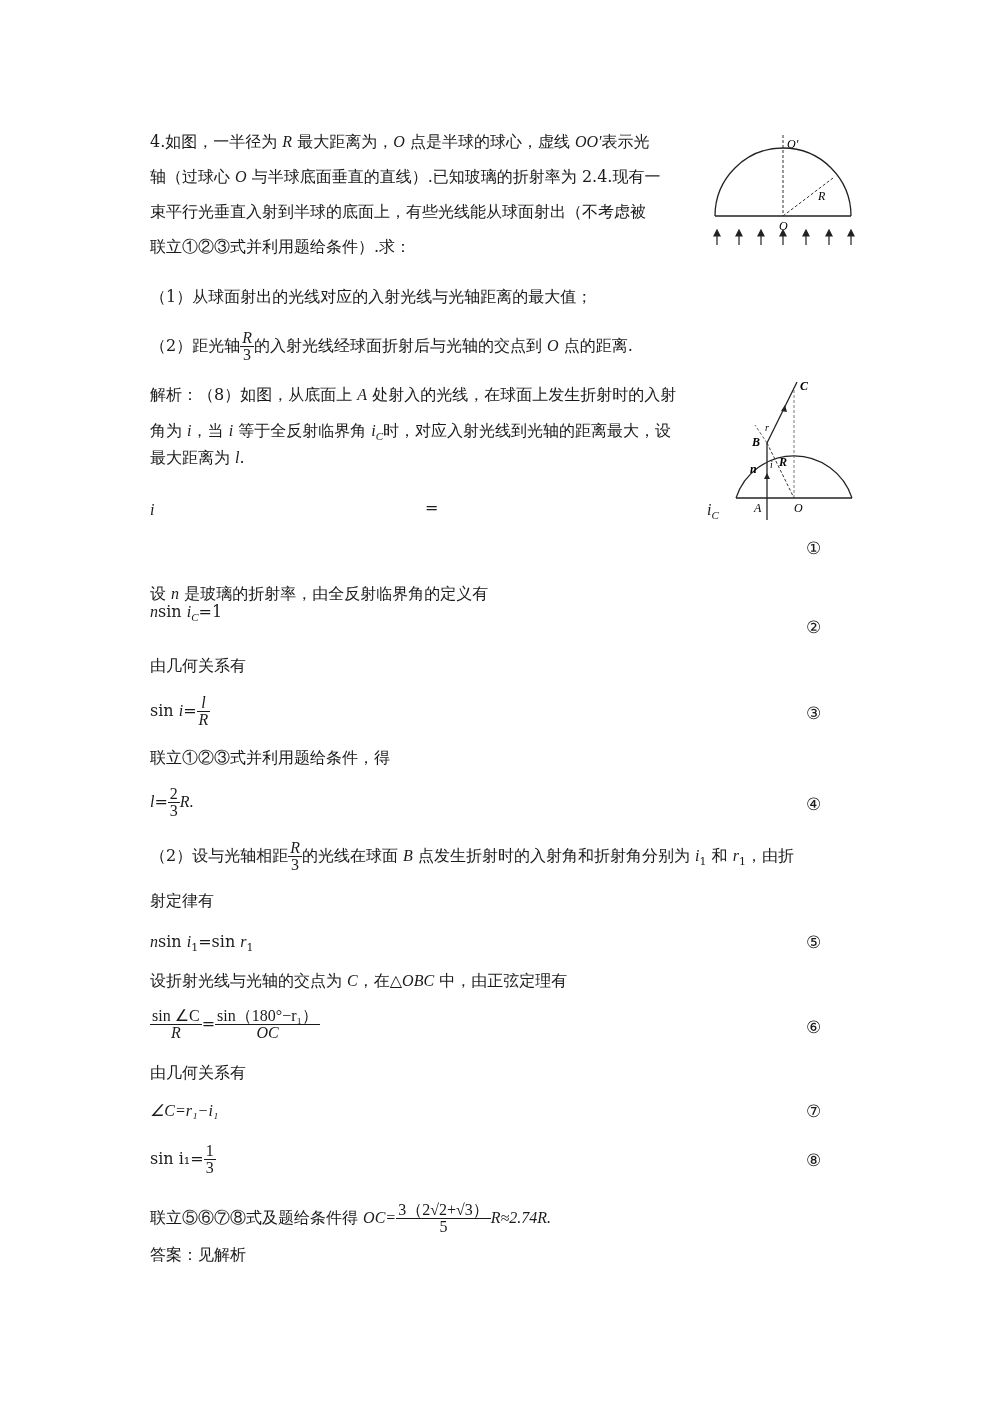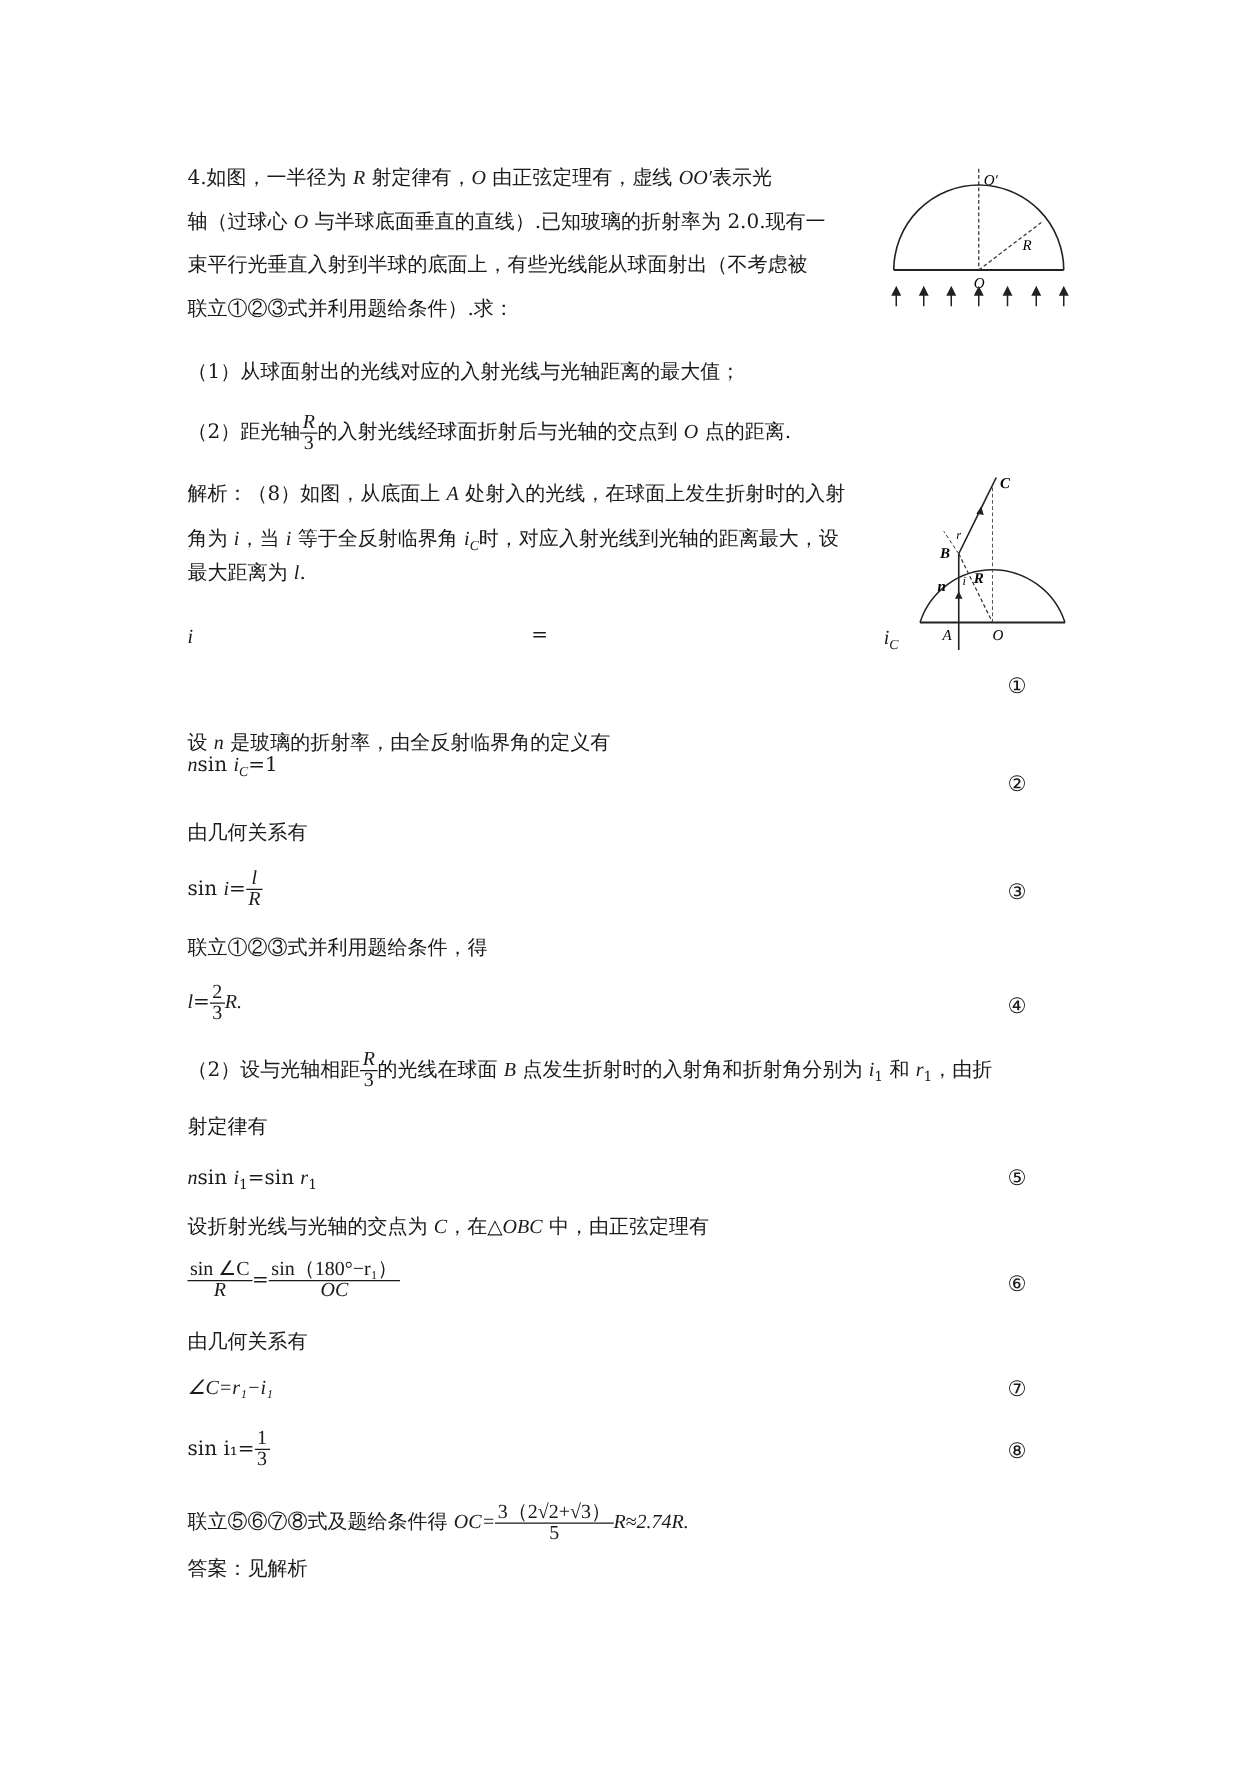--- a/index.html
+++ b/index.html
@@ -11,24 +11,24 @@
   .frac { display:inline-block; vertical-align:middle; text-align:center; line-height:16px; font-family:"Liberation Serif", serif; }
   .frac .n { display:block; border-bottom:1px solid #1a1a1a; padding:0 2px; }
   .frac .d { display:block; padding:0 2px; }
   sub { font-size:11px; }
   .fig { position:absolute; }
 </style>
 </head>
 <body>
 
 <div class="line" style="top:132px">
-  <span>4.如图，一半径为 </span><span class="it">R</span><span> 射定律有，</span><span class="it">O</span><span> 由正弦定理有，虚线 </span><span class="it">OO′</span><span>表示光</span>
+  <span>4.如图，一半径为 </span><span class="it">R</span><span> 最大距离为，</span><span class="it">O</span><span> 点是半球的球心，虚线 </span><span class="it">OO′</span><span>表示光</span>
 </div>
 <div class="line" style="top:167px">
-  <span>轴（过球心 </span><span class="it">O</span><span> 与半球底面垂直的直线）.已知玻璃的折射率为 2.0.现有一</span>
+  <span>轴（过球心 </span><span class="it">O</span><span> 与半球底面垂直的直线）.已知玻璃的折射率为 2.4.现有一</span>
 </div>
 <div class="line" style="top:202px">束平行光垂直入射到半球的底面上，有些光线能从球面射出（不考虑被</div>
 <div class="line" style="top:237px">联立①②③式并利用题给条件）.求：</div>
 <div class="line" style="top:287px">（1）从球面射出的光线对应的入射光线与光轴距离的最大值；</div>
 <div class="line" style="top:330px">
   <span>（2）距光轴</span><span class="frac"><span class="n it">R</span><span class="d">3</span></span><span>的入射光线经球面折射后与光轴的交点到 </span><span class="it">O</span><span> 点的距离.</span>
 </div>
 
 <svg class="fig" style="left:705px;top:130px" width="160" height="120">
   <line x1="78" y1="5" x2="78" y2="86" stroke="#333" stroke-width="1" stroke-dasharray="3,2"></line>

